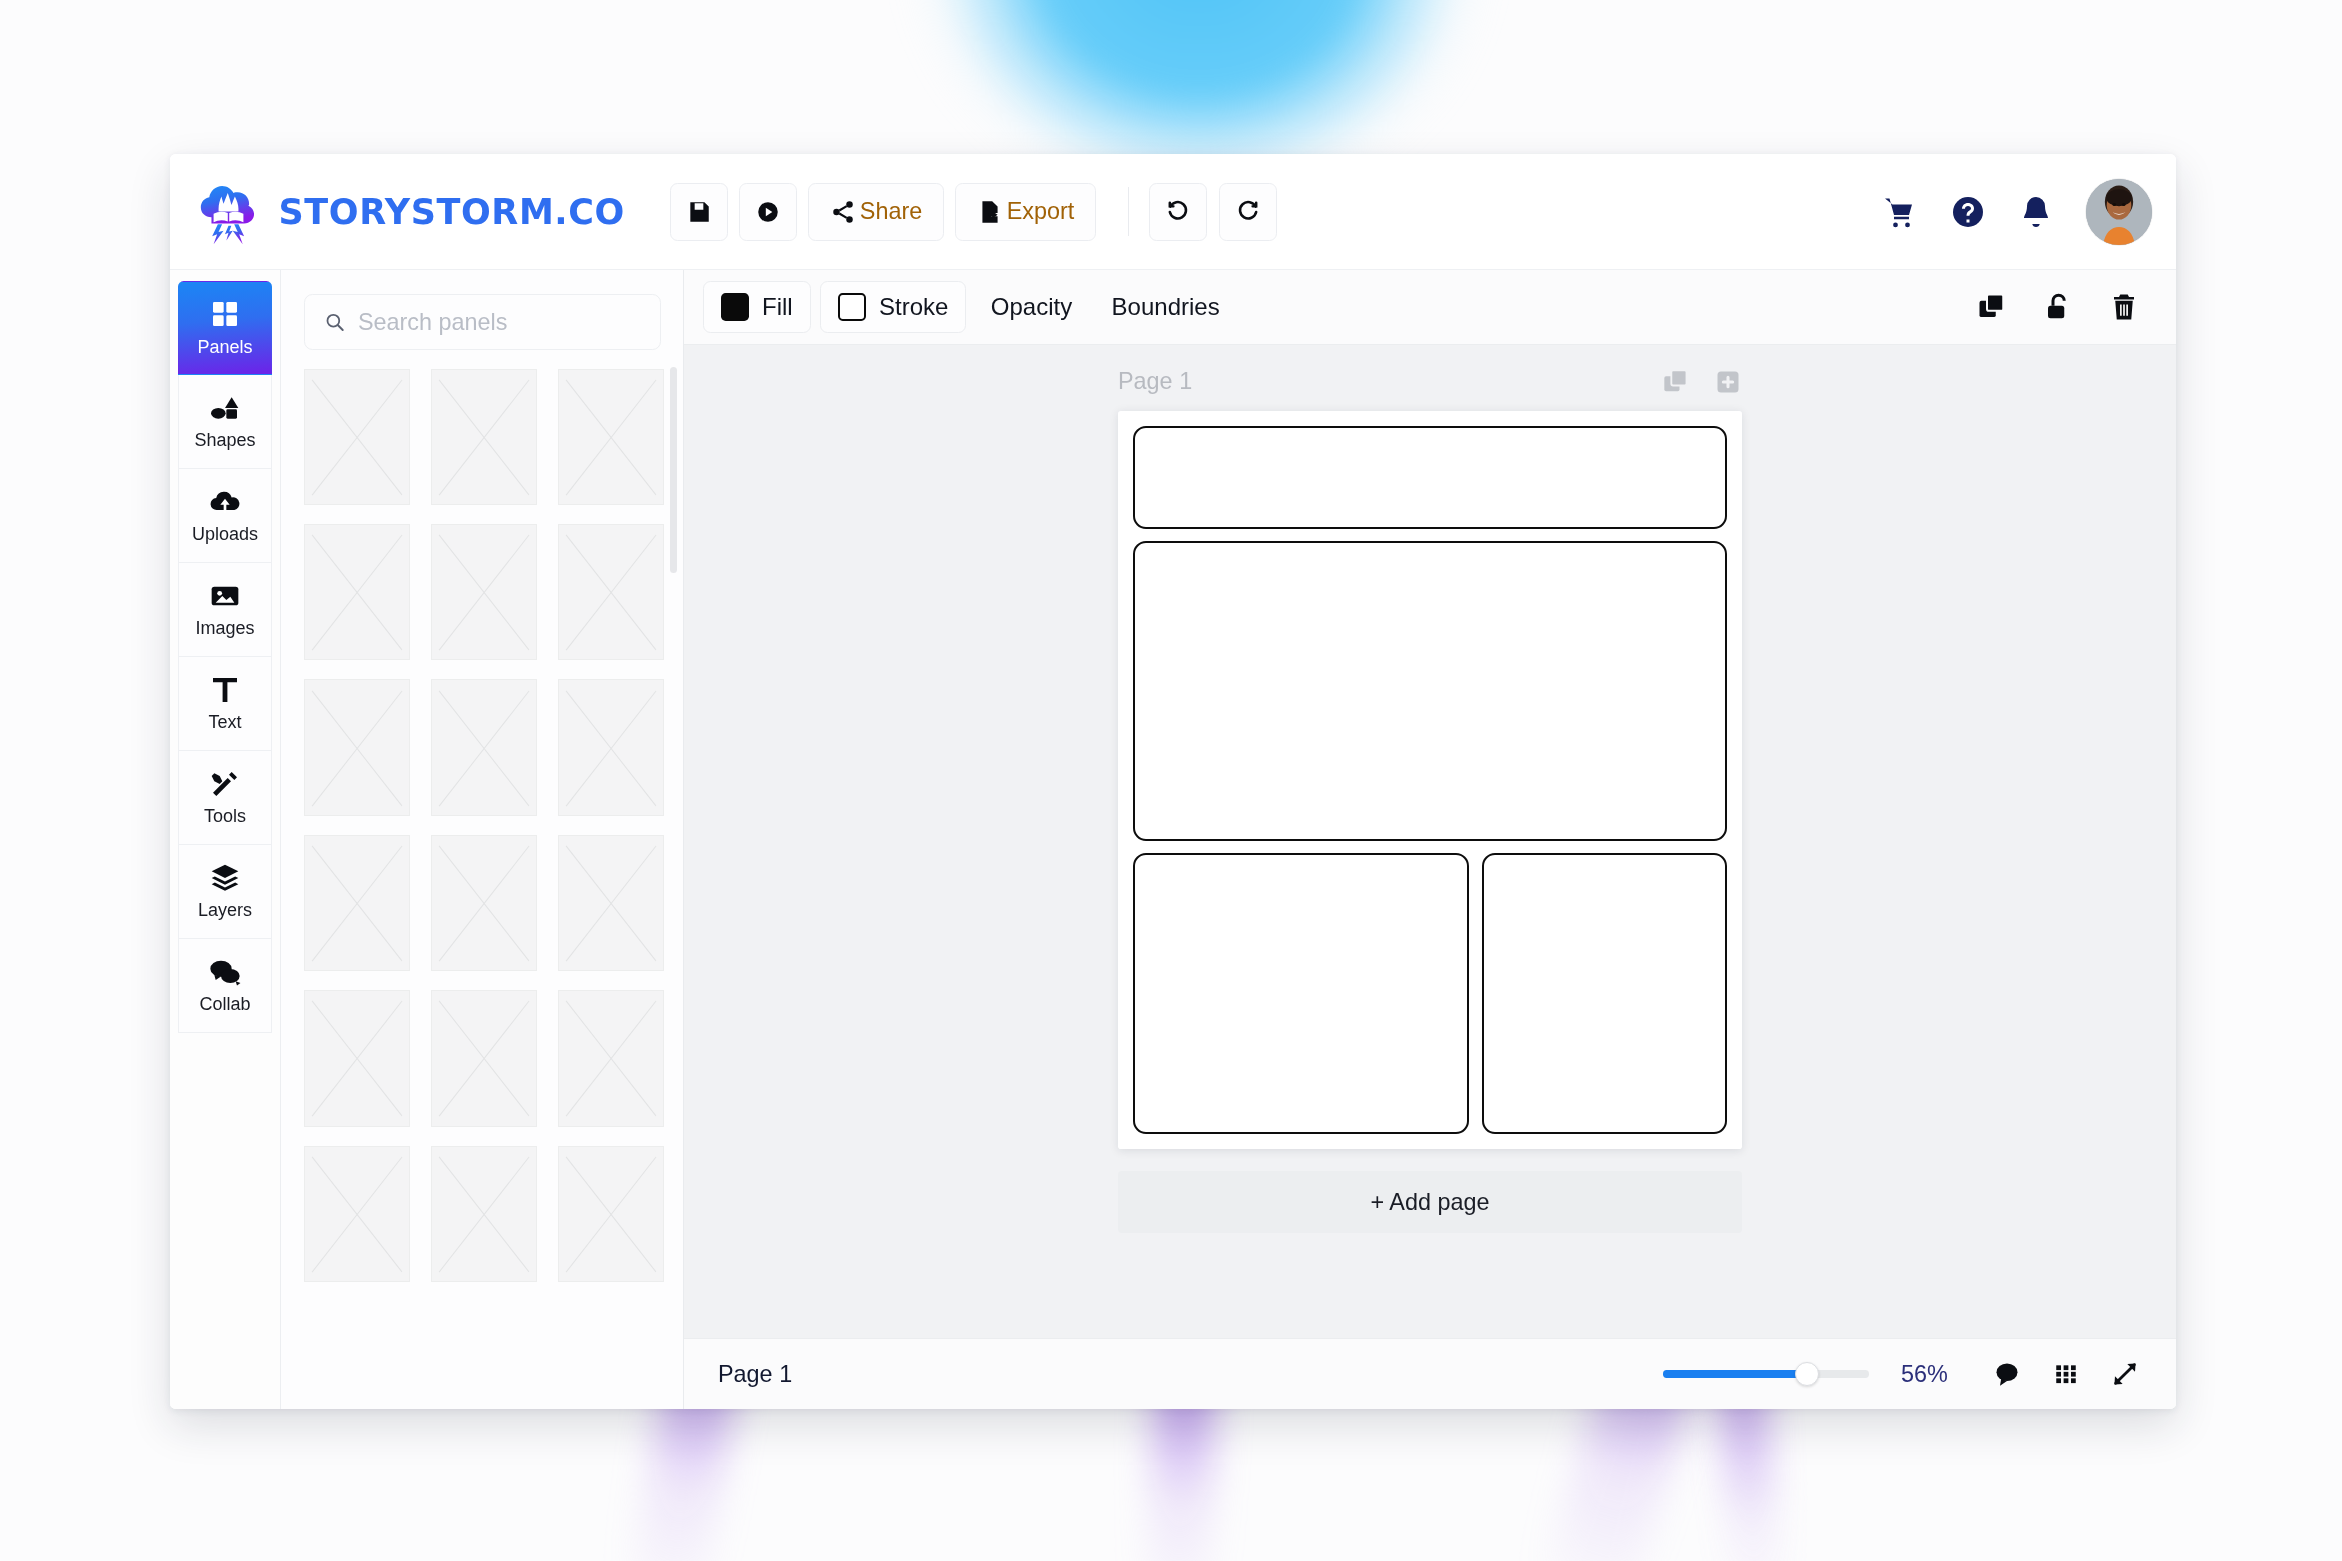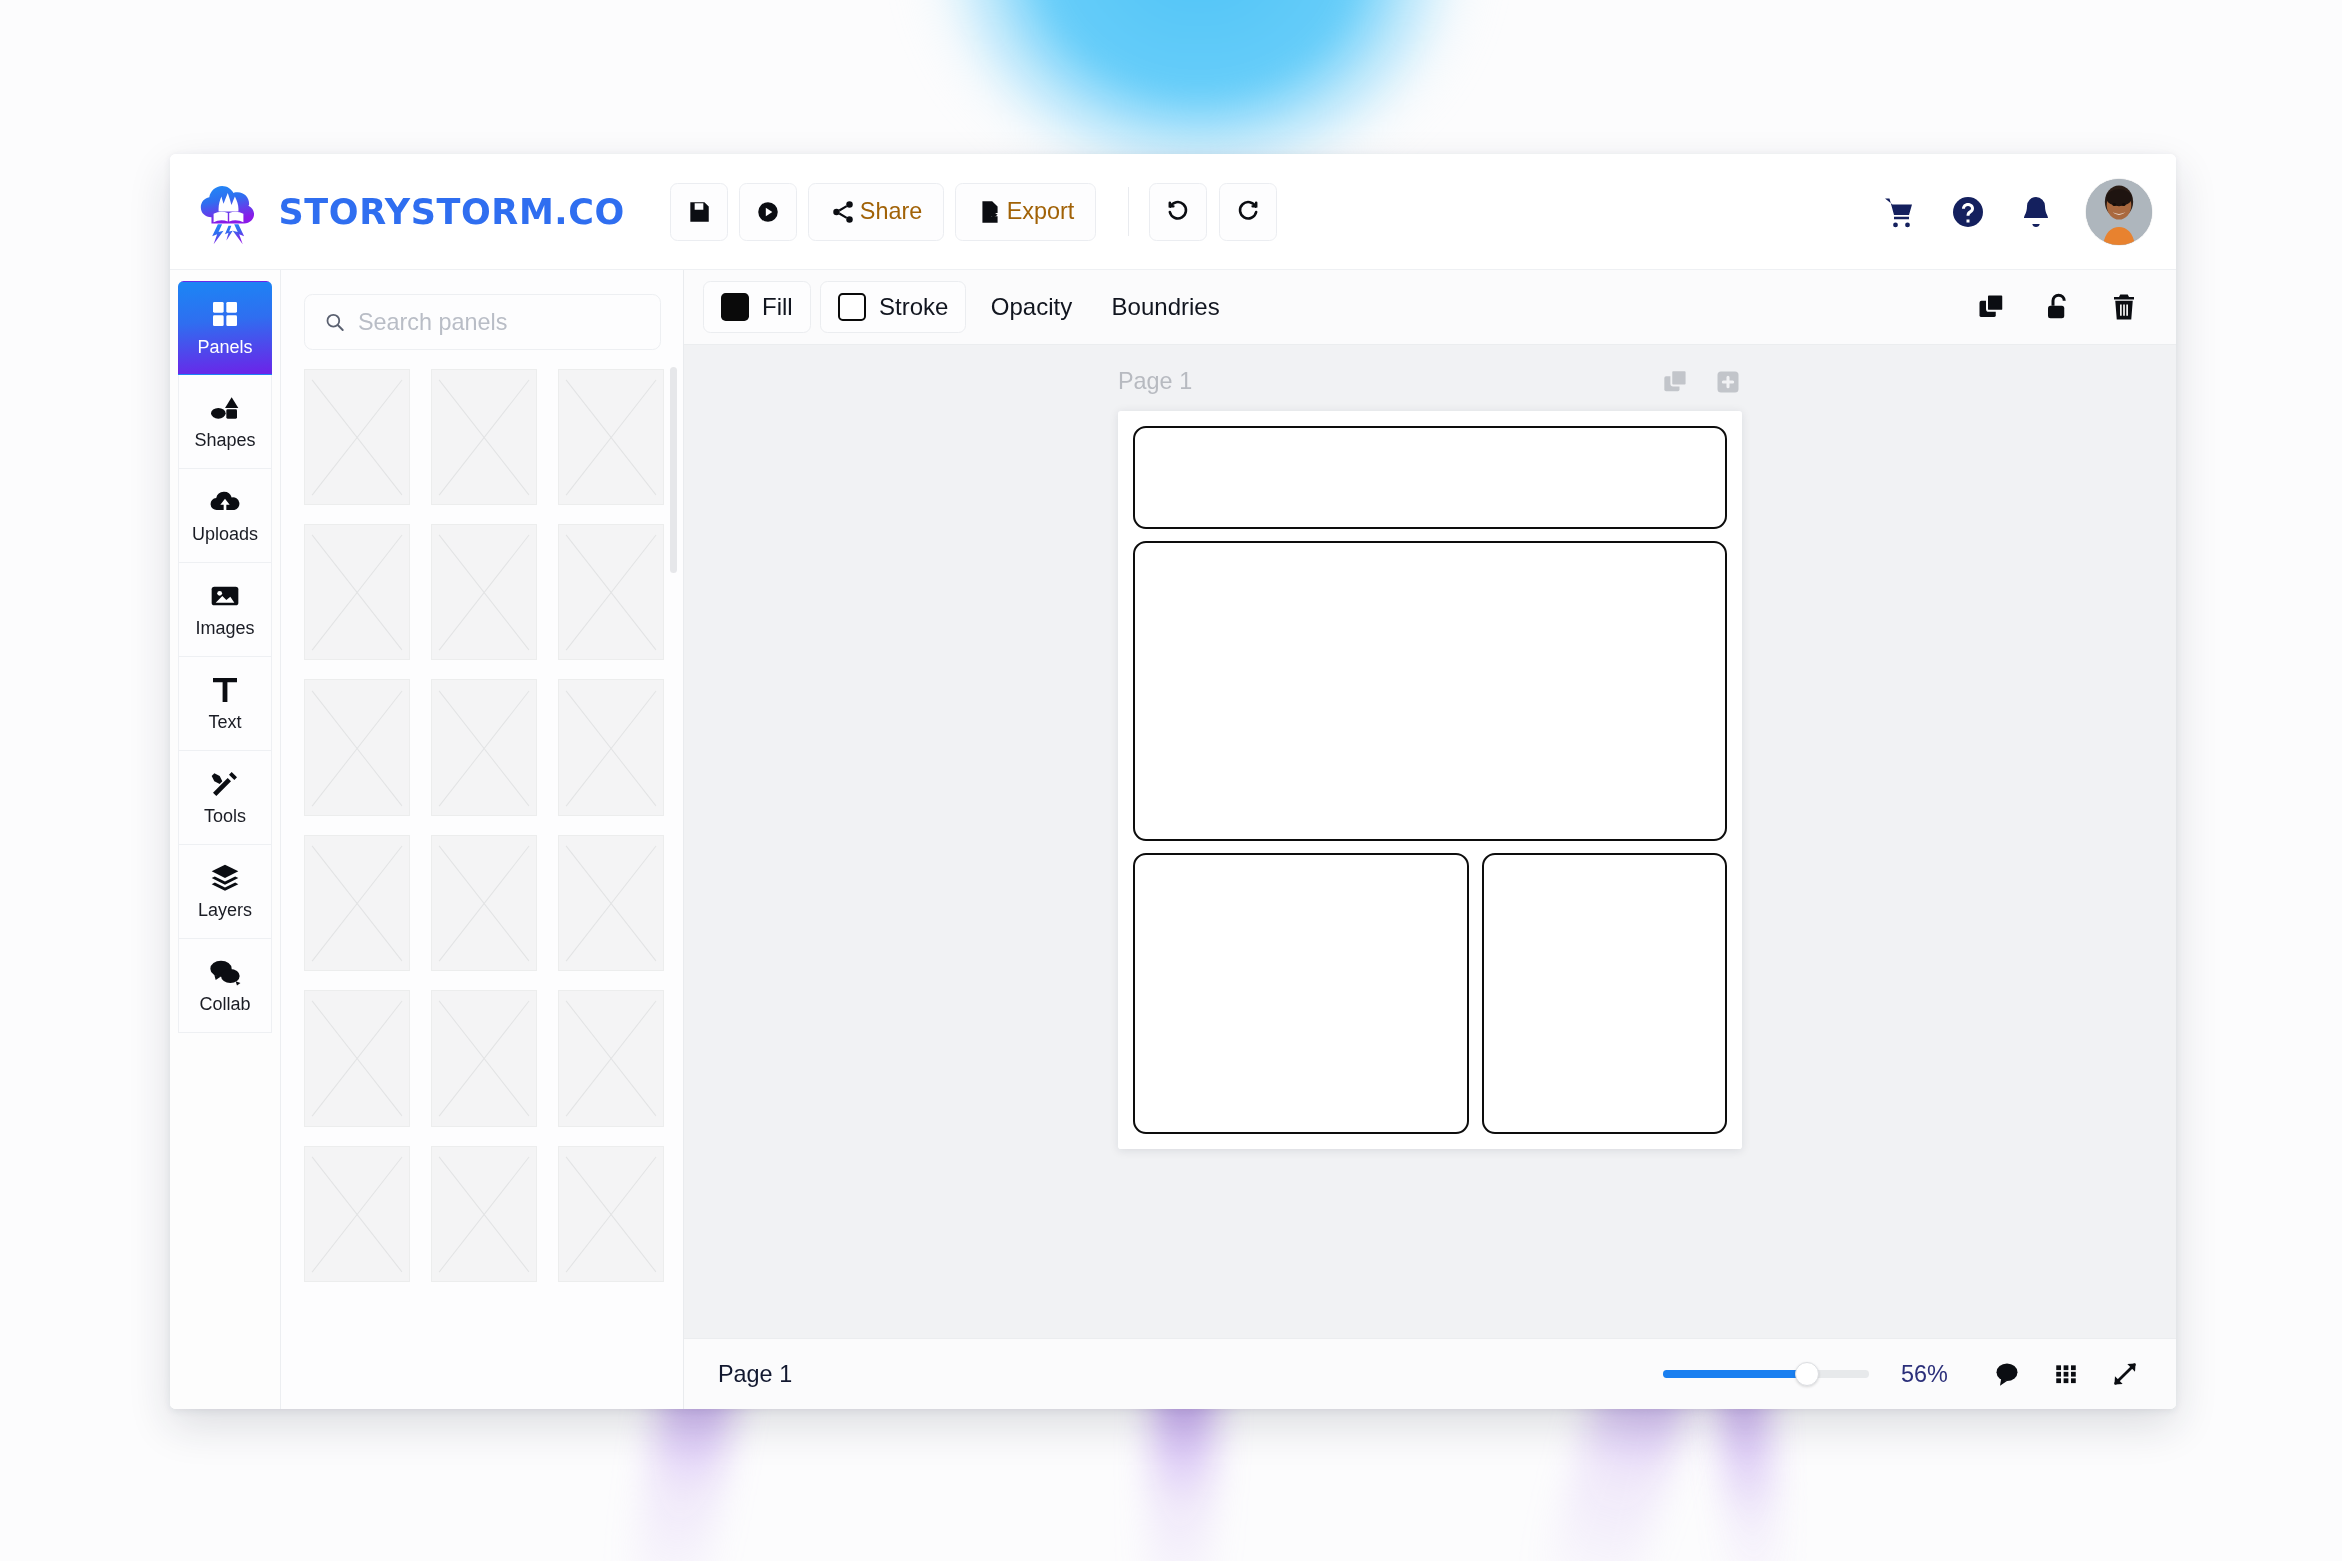--- a/index.html
+++ b/index.html
@@ -624,20 +624,21 @@
 
         <div class="page-sheet">
           <div class="manga-panel" style="height:103px"></div>
           <div class="manga-panel" style="height:300px"></div>
           <div class="panel-row">
             <div class="manga-panel" style="height:281px"></div>
             <div class="manga-panel" style="height:281px;flex:0 0 245px"></div>
           </div>
         </div>
 
+        <button class="add-page-btn">+ Add page</button>
       </div>
 
       <div id="status-bar">
         <span class="status-page">Page 1</span>
         <div class="status-right">
           <div class="zoom-slider">
             <div class="zoom-fill" style="width: 70%; background: rgb(26, 127, 240);"></div>
             <div class="zoom-knob" style="left: 70%;"></div>
           </div>
           <span class="zoom-pct">56%</span>

